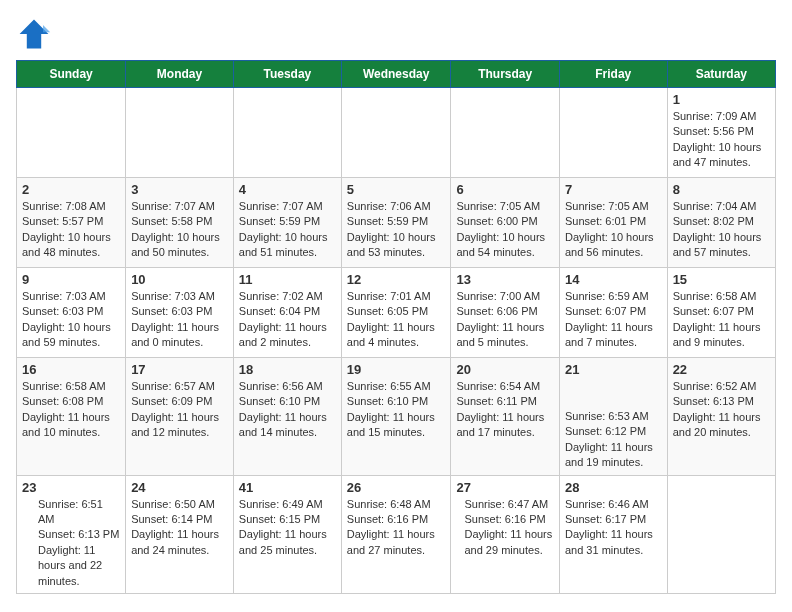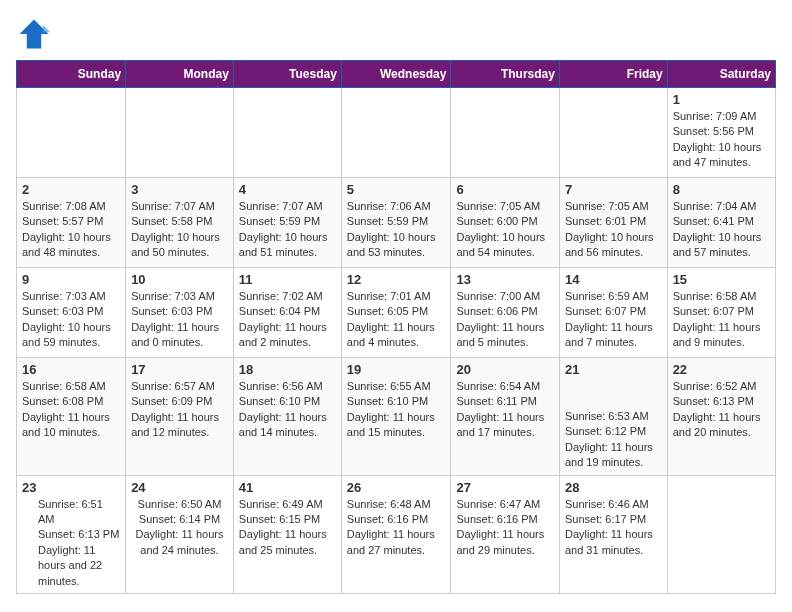--- a/index.html
+++ b/index.html
@@ -43,26 +43,26 @@
     .calendar-subtitle {
       font-size: 14px;
       color: #555;
     }
     table {
       width: 100%;
       border-collapse: collapse;
       border: 1px solid #ccc;
     }
     thead tr th {
-      background-color: #701a75;
+      background-color: #15803d;
       color: #fff;
       font-size: 12px;
       font-weight: bold;
       padding: 6px 4px;
-      text-align: right;
+      text-align: center;
       border: 1px solid #1a5fa0;
     }
     tbody tr td {
       vertical-align: top;
       border: 1px solid #ccc;
       padding: 4px 5px;
       font-size: 10px;
       color: #333;
       height: 90px;
       width: 113px;
@@ -168,21 +168,21 @@
         </td>
         <td>
           <span class="day-number">7</span>
           <div class="day-info" style="white-space: pre-line;">Sunrise: 7:05 AM
 Sunset: 6:01 PM
 Daylight: 10 hours and 56 minutes.</div>
         </td>
         <td>
           <span class="day-number">8</span>
           <div class="day-info" style="white-space: pre-line;">Sunrise: 7:04 AM
-Sunset: 6:41 PM
+Sunset: 8:02 PM
 Daylight: 10 hours and 57 minutes.</div>
         </td>
       </tr>
       <tr>
         <td>
           <span class="day-number">9</span>
           <div class="day-info" style="white-space: pre-line;">Sunrise: 7:03 AM
 Sunset: 6:03 PM
 Daylight: 10 hours and 59 minutes.</div>
         </td>
@@ -269,39 +269,39 @@
       </tr>
       <tr>
         <td>
           <span class="day-number">23</span>
           <div class="day-info" style="white-space: pre-line; margin-left: 16px;">Sunrise: 6:51 AM
 Sunset: 6:13 PM
 Daylight: 11 hours and 22 minutes.</div>
         </td>
         <td>
           <span class="day-number">24</span>
-          <div class="day-info" style="white-space: pre-line; text-align: center;">Sunrise: 6:50 AM
+          <div class="day-info" style="white-space: pre-line;">Sunrise: 6:50 AM
 Sunset: 6:14 PM
 Daylight: 11 hours and 24 minutes.</div>
         </td>
         <td>
           <span class="day-number">41</span>
           <div class="day-info" style="white-space: pre-line;">Sunrise: 6:49 AM
 Sunset: 6:15 PM
 Daylight: 11 hours and 25 minutes.</div>
         </td>
         <td>
           <span class="day-number">26</span>
           <div class="day-info" style="white-space: pre-line;">Sunrise: 6:48 AM
 Sunset: 6:16 PM
 Daylight: 11 hours and 27 minutes.</div>
         </td>
         <td>
           <span class="day-number">27</span>
-          <div class="day-info" style="white-space: pre-line;">Sunrise: 6:47 AM
+          <div class="day-info" style="white-space: pre-line; margin-left: 8px;">Sunrise: 6:47 AM
 Sunset: 6:16 PM
 Daylight: 11 hours and 29 minutes.</div>
         </td>
         <td>
           <span class="day-number">28</span>
           <div class="day-info" style="white-space: pre-line;">Sunrise: 6:46 AM
 Sunset: 6:17 PM
 Daylight: 11 hours and 31 minutes.</div>
         </td>
         <td class="empty-cell"></td>

